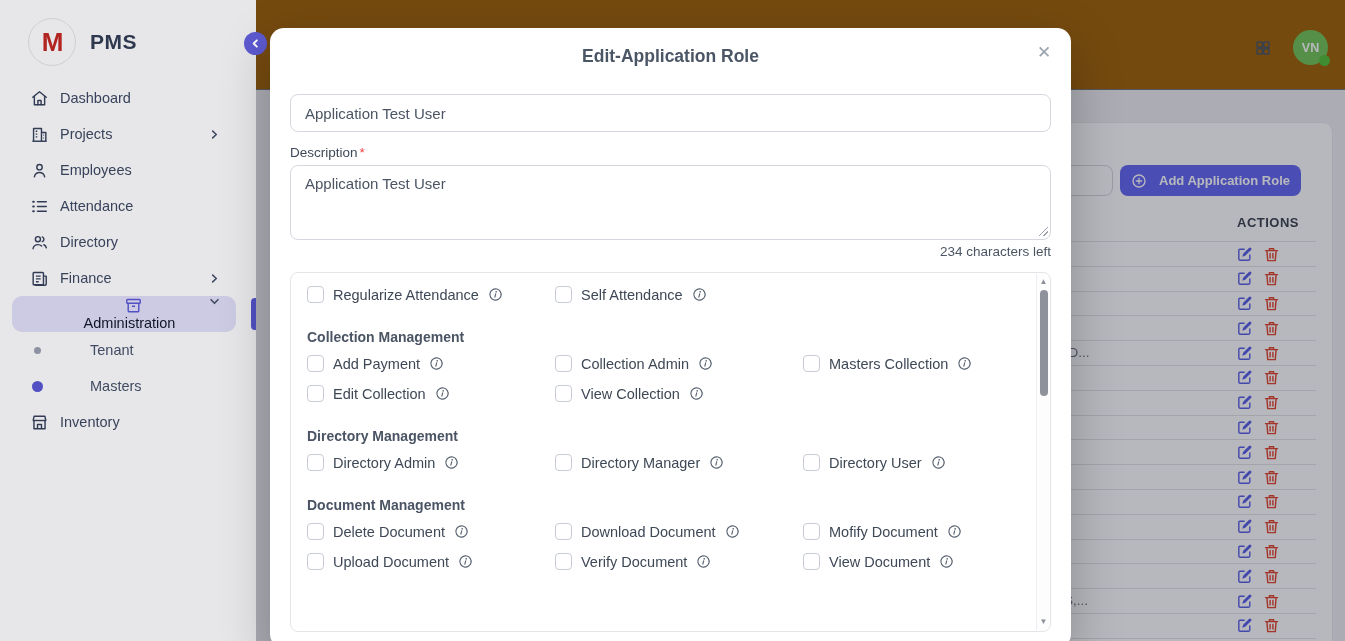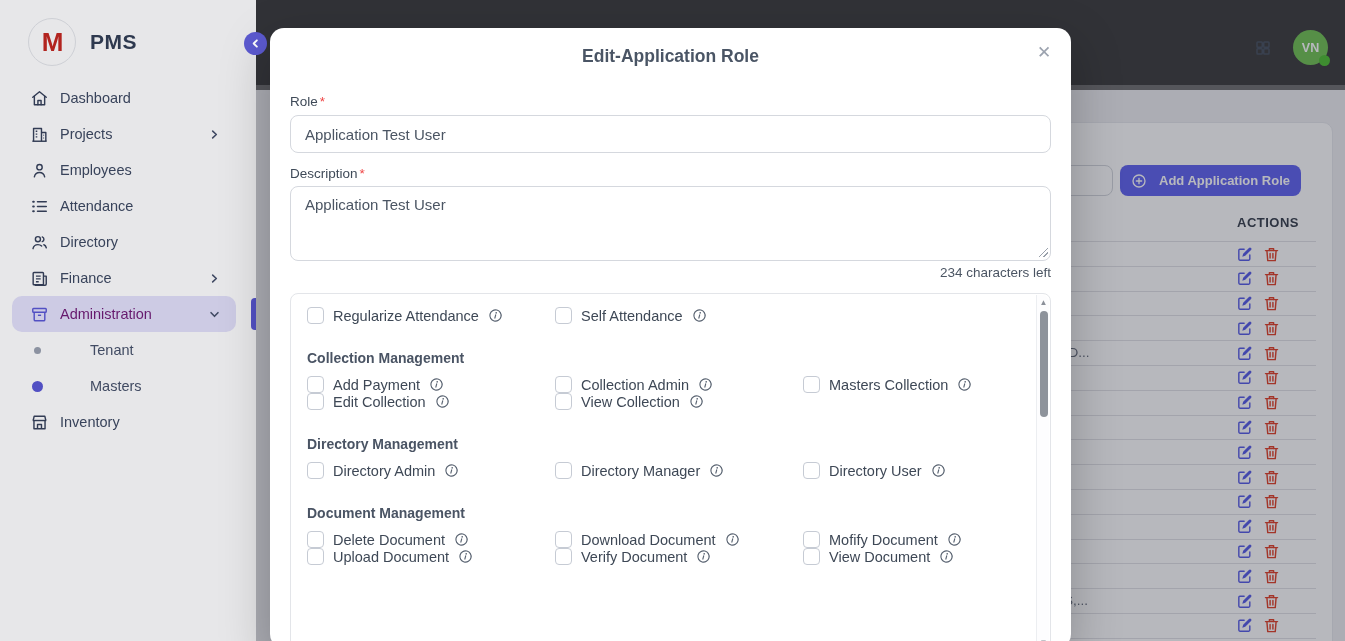--- a/index.html
+++ b/index.html
@@ -12,34 +12,34 @@
   .logo-circle { width:48px; height:48px; border-radius:50%; border:1px solid #e4e6ea; background:#fff; display:flex; align-items:center; justify-content:center; }
   .logo-m { color:#c5261f; font-size:26px; font-weight:bold; letter-spacing:-1px; }
   .logo-text { font-size:21px; font-weight:bold; color:#323e54; letter-spacing:.5px; }
   .nav { position:absolute; top:80px; left:12px; right:20px; }
   .nav-item { position:relative; height:36px; display:flex; align-items:center; border-radius:10px; color:#3d4961; cursor:pointer; }
   .nav-item .nav-ic { width:19px; height:19px; margin-left:18px; flex:0 0 19px; color:#36415a; }
   .nav-item .nav-ic svg { width:19px; height:19px; display:block; }
   .nav-item .nav-label { margin-left:11px; font-size:14.5px; font-weight:500; }
   .nav-item .nav-chev { position:absolute; right:16px; width:11px; height:11px; color:#46506a; }
   .nav-item .nav-chev svg { width:11px; height:11px; display:block; }
-  .nav-item.active { background:#e2e0fa; color:#701a75; }
+  .nav-item.active { background:#e2e0fa; color:#0f172a;flex-direction:column; }
   .nav-item.active .nav-ic { color:#5a57d5; }
   .nav-sub { position:relative; height:36px; display:flex; align-items:center; color:#47526a; cursor:pointer; }
   .nav-sub .dot { position:absolute; left:22px; width:7px; height:7px; border-radius:50%; background:#9aa1af; }
   .nav-sub.active .dot { width:11px; height:11px; left:20px; background:#5a57d5; }
   .nav-sub .nav-label { margin-left:78px; font-size:14.5px; font-weight:500; }
   .active-bar { position:absolute; right:0; top:298px; width:5px; height:32px; background:#5a57d5; border-radius:4px 0 0 4px; z-index:12; }
   .sidebar-dim { position:absolute; inset:0; background:rgba(20,23,38,0.10); z-index:20; pointer-events:none; }
   .collapse-btn { position:absolute; left:244px; top:32px; width:23px; height:23px; border-radius:50%; background:#5c5ad0; border:none; color:#fff; z-index:45; display:flex; align-items:center; justify-content:center; cursor:pointer; }
   .collapse-btn svg { width:11px; height:11px; }
 
   
   .main { position:absolute; left:256px; top:0; right:0; height:641px; background:#eff0f3; z-index:5; }
-  .topbar { position:absolute; left:0; right:0; top:0; height:90px; background:#404040; border-bottom:5px solid #737373; }
+  .topbar { position:absolute; left:0; right:0; top:0; height:90px; background:#a16207; border-bottom:1px solid #737373; }
   .grid-icon { position:absolute; right:73px; top:39px; width:18px; height:18px; color:#4b5563; cursor:pointer; }
   .grid-icon svg { width:18px; height:18px; display:block; }
   .avatar { position:absolute; right:17px; top:30px; width:35px; height:35px; border-radius:50%; background:#74c457; color:#fff; font-size:12.5px; font-weight:bold; display:flex; align-items:center; justify-content:center; cursor:pointer; }
   .avatar .status-dot { position:absolute; right:-2px; bottom:-1px; width:11px; height:11px; border-radius:50%; background:#52c236; }
   .card { position:absolute; left:25px; top:122px; width:1052px; height:600px; background:#fff; border:1px solid #e7e8ec; border-radius:10px; }
   .search-box { position:absolute; left:679px; top:42px; width:152px; height:31px; border:1px solid #d4d7dd; border-radius:8px; background:#fff; }
   .add-role-btn { position:absolute; left:838px; top:42px; width:181px; height:31px; border:none; border-radius:8px; background:#6366f1; color:#fff; font-size:13px; font-weight:bold; font-family:"Liberation Sans",sans-serif; display:flex; align-items:center; justify-content:center; gap:12px; cursor:pointer; }
   .add-role-btn svg { width:16px; height:16px; }
   .actions-header { position:absolute; right:33px; top:92px; font-size:13px; font-weight:bold; letter-spacing:.5px; color:#3b4350; }
   .rows { position:absolute; left:16px; right:16px; top:118px; border-top:1px solid #e2e3e7; }
@@ -62,21 +62,21 @@
   .ta-wrap { position:relative; margin-top:5px; }
   .text-area { width:100%; height:75px; border:1px solid #d5d8de; border-radius:8px; padding:9px 14px; font-size:15px; color:#4b5563; font-family:"Liberation Sans",sans-serif; outline:none; resize:none; display:block; }
   .resize-handle { position:absolute; right:3px; bottom:4px; width:9px; height:9px; background:
       linear-gradient(135deg, transparent 45%, #9aa1ab 45%, #9aa1ab 55%, transparent 55%) ,
       linear-gradient(135deg, transparent 70%, #9aa1ab 70%, #9aa1ab 80%, transparent 80%);
       pointer-events:none; }
   .chars-left { margin-top:4px; text-align:right; font-size:13.5px; color:#4b5563; height:16px; }
   .perm-panel { position:relative; margin-top:12px; height:360px; border:1px solid #e3e5e9; border-radius:8px; padding:13px 26px 0 16px; overflow:hidden; }
   .perm-section { margin-bottom:26px; }
   .perm-title { font-size:14px; font-weight:bold; color:#4a5464; height:15px; margin-bottom:11px; }
-  .perm-grid { display:grid; grid-template-columns:248px 248px 248px; }
+  .perm-grid { display:grid; grid-template-columns:248px 248px 248px; row-gap:13px; }
   .perm-item { display:flex; align-items:center; gap:9px; height:17px; }
   .cbox { width:17px; height:17px; border:1.5px solid #c6cbd4; border-radius:4px; background:#fff; flex:0 0 17px; cursor:pointer; display:flex; align-items:center; justify-content:center; }
   .cbox.checked { background:#6065ee; border-color:#6065ee; }
   .cbox svg { width:12px; height:12px; }
   .perm-label { font-size:14.5px; color:#3e4856; }
   .info-ic { width:15px; height:15px; color:#5a6472; transform:rotate(14deg); cursor:pointer; }
   .info-ic svg { width:15px; height:15px; display:block; }
   .panel-scrollbar { position:absolute; top:1px; right:1px; bottom:1px; width:13px; border-left:1px solid #eceef1; background:#fdfdfe; border-radius:0 7px 7px 0; }
   .sb-arrow { position:absolute; left:0; width:13px; height:12px; color:#8b9099; font-size:8px; text-align:center; line-height:12px; cursor:pointer; }
   .sb-up { top:2px; } .sb-down { bottom:2px; }
@@ -496,23 +496,20 @@
           <div class="role-row"></div>
         </div>
     </div>
     <div class="main-dim"></div>
   </div>
 
   <div class="modal">
     <h2 class="modal-title">Edit-Application Role</h2>
     <button class="modal-close">✕</button>
 
-    <div class="field-label">
-      <span>Role</span><em>*</em>
-    </div>
     <input class="text-input" value="Application Test User" style="">
 
     <div class="field-label desc-label">
       <span>Description</span><em>*</em>
     </div>
     <div class="ta-wrap">
       <textarea class="text-area" style="">Application Test User</textarea>
       <span class="resize-handle"></span>
     </div>
     <div class="chars-left">234 characters left</div>

